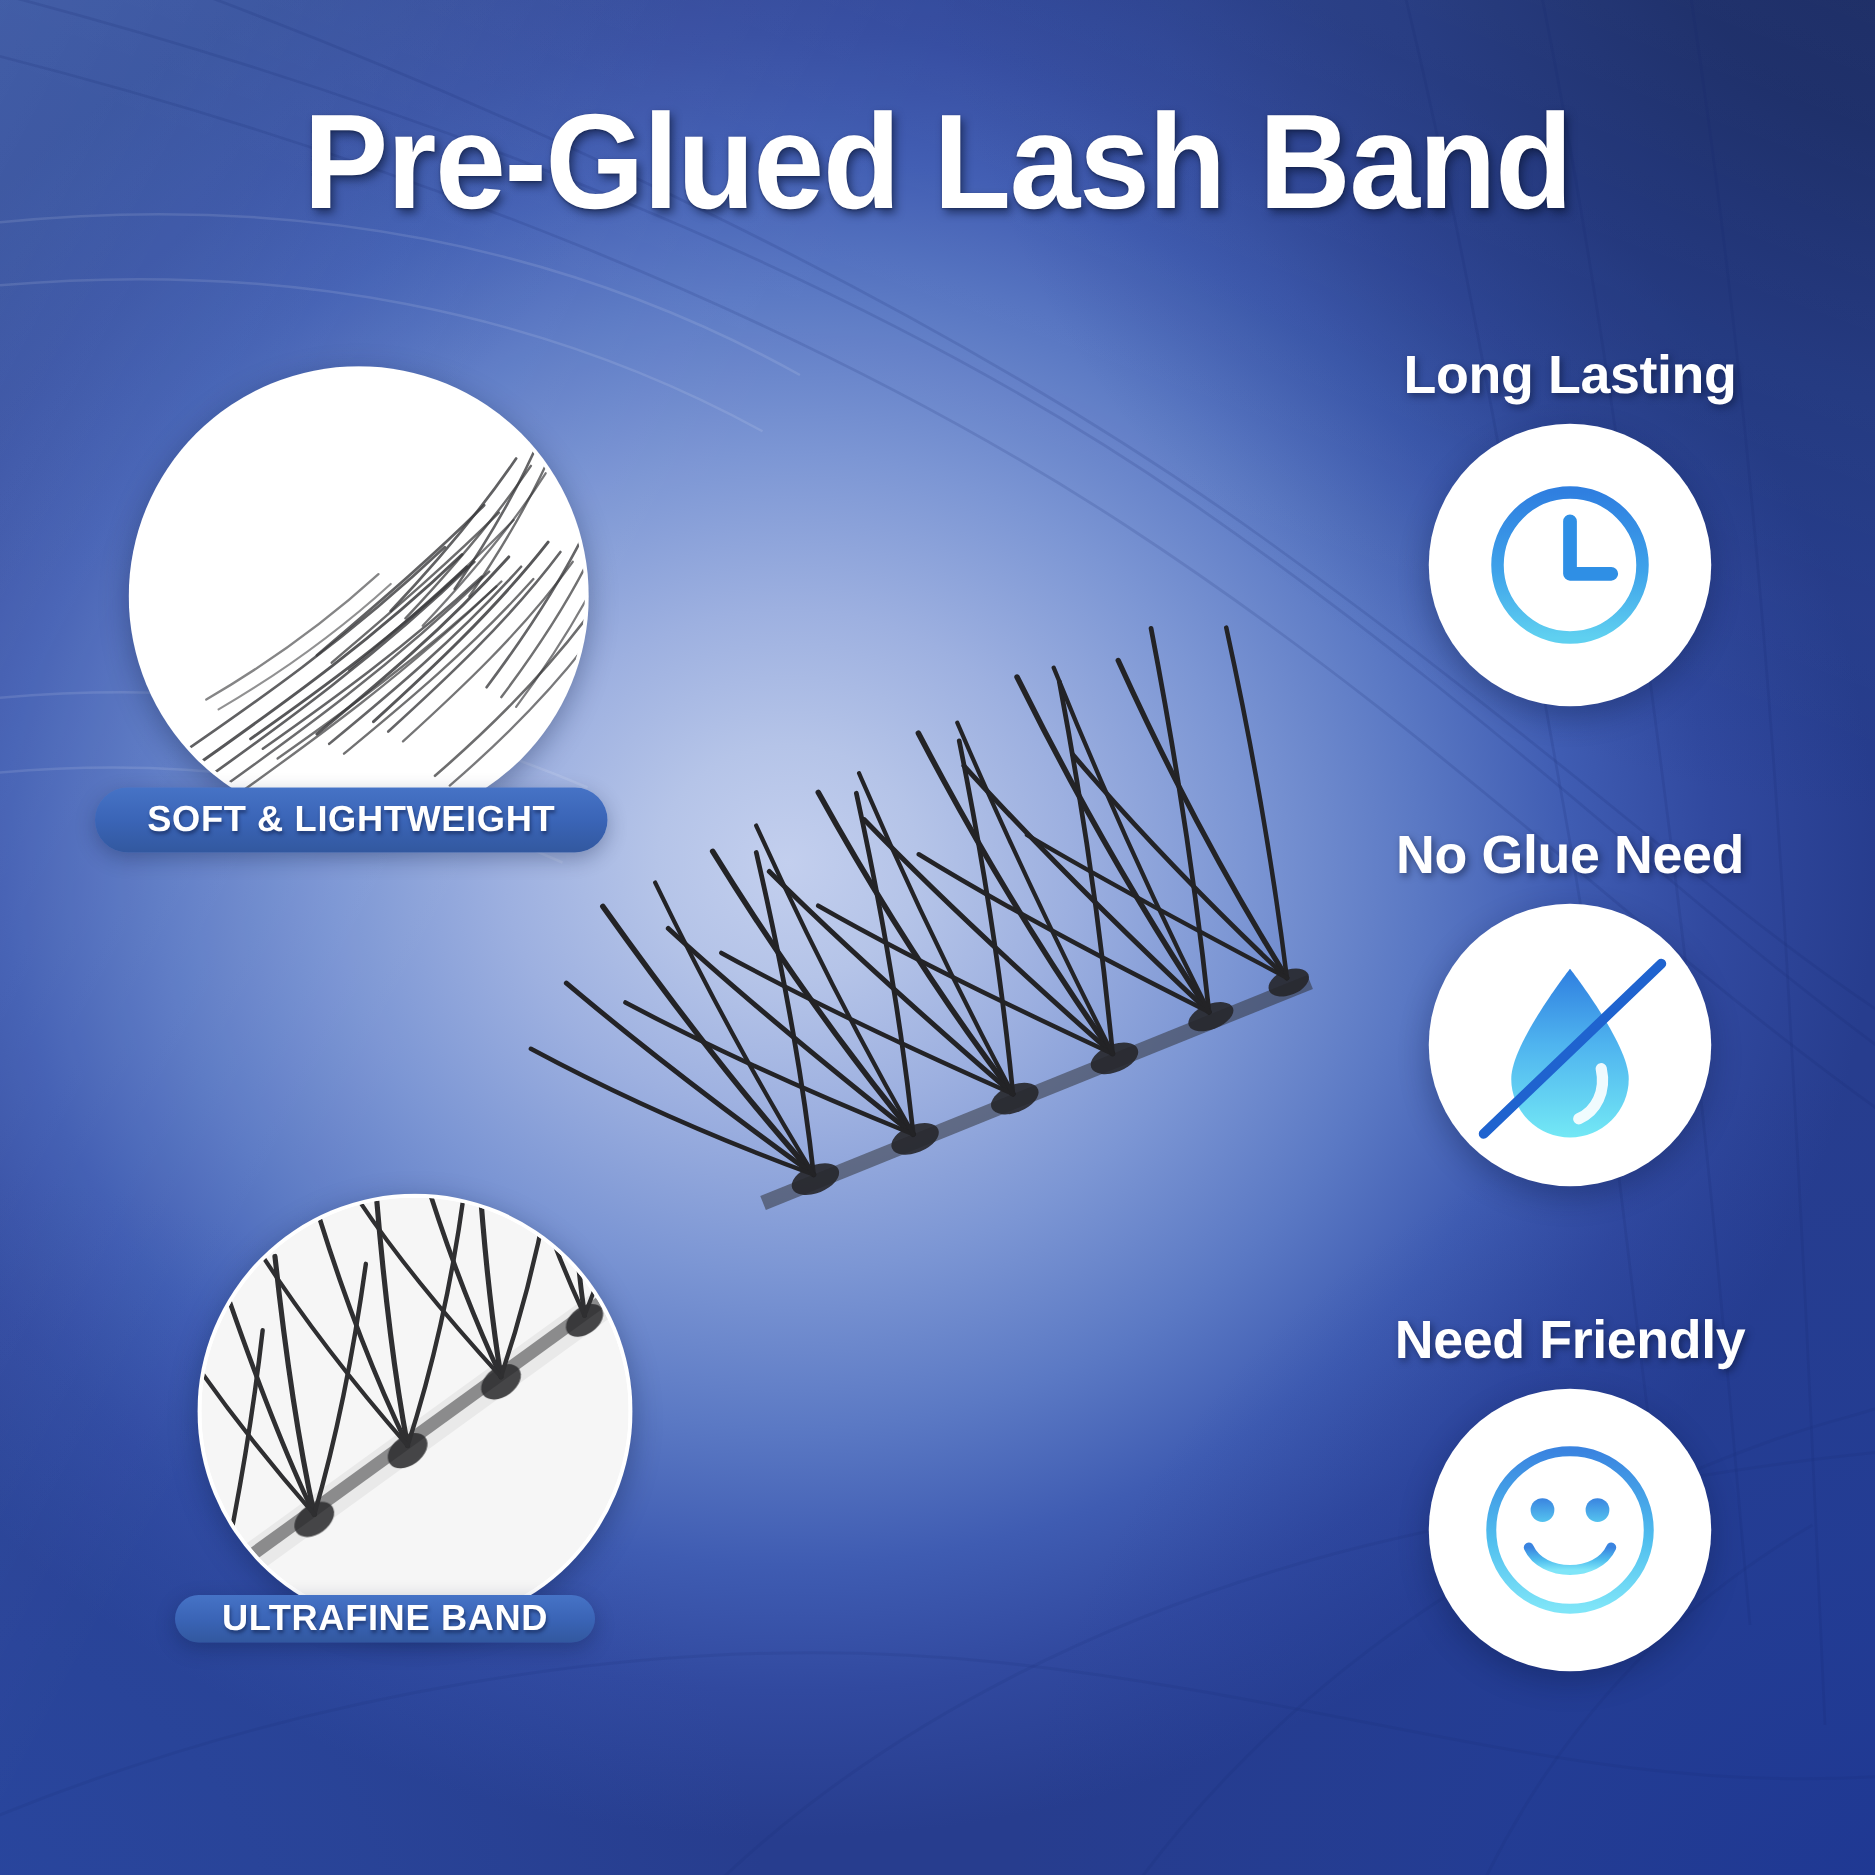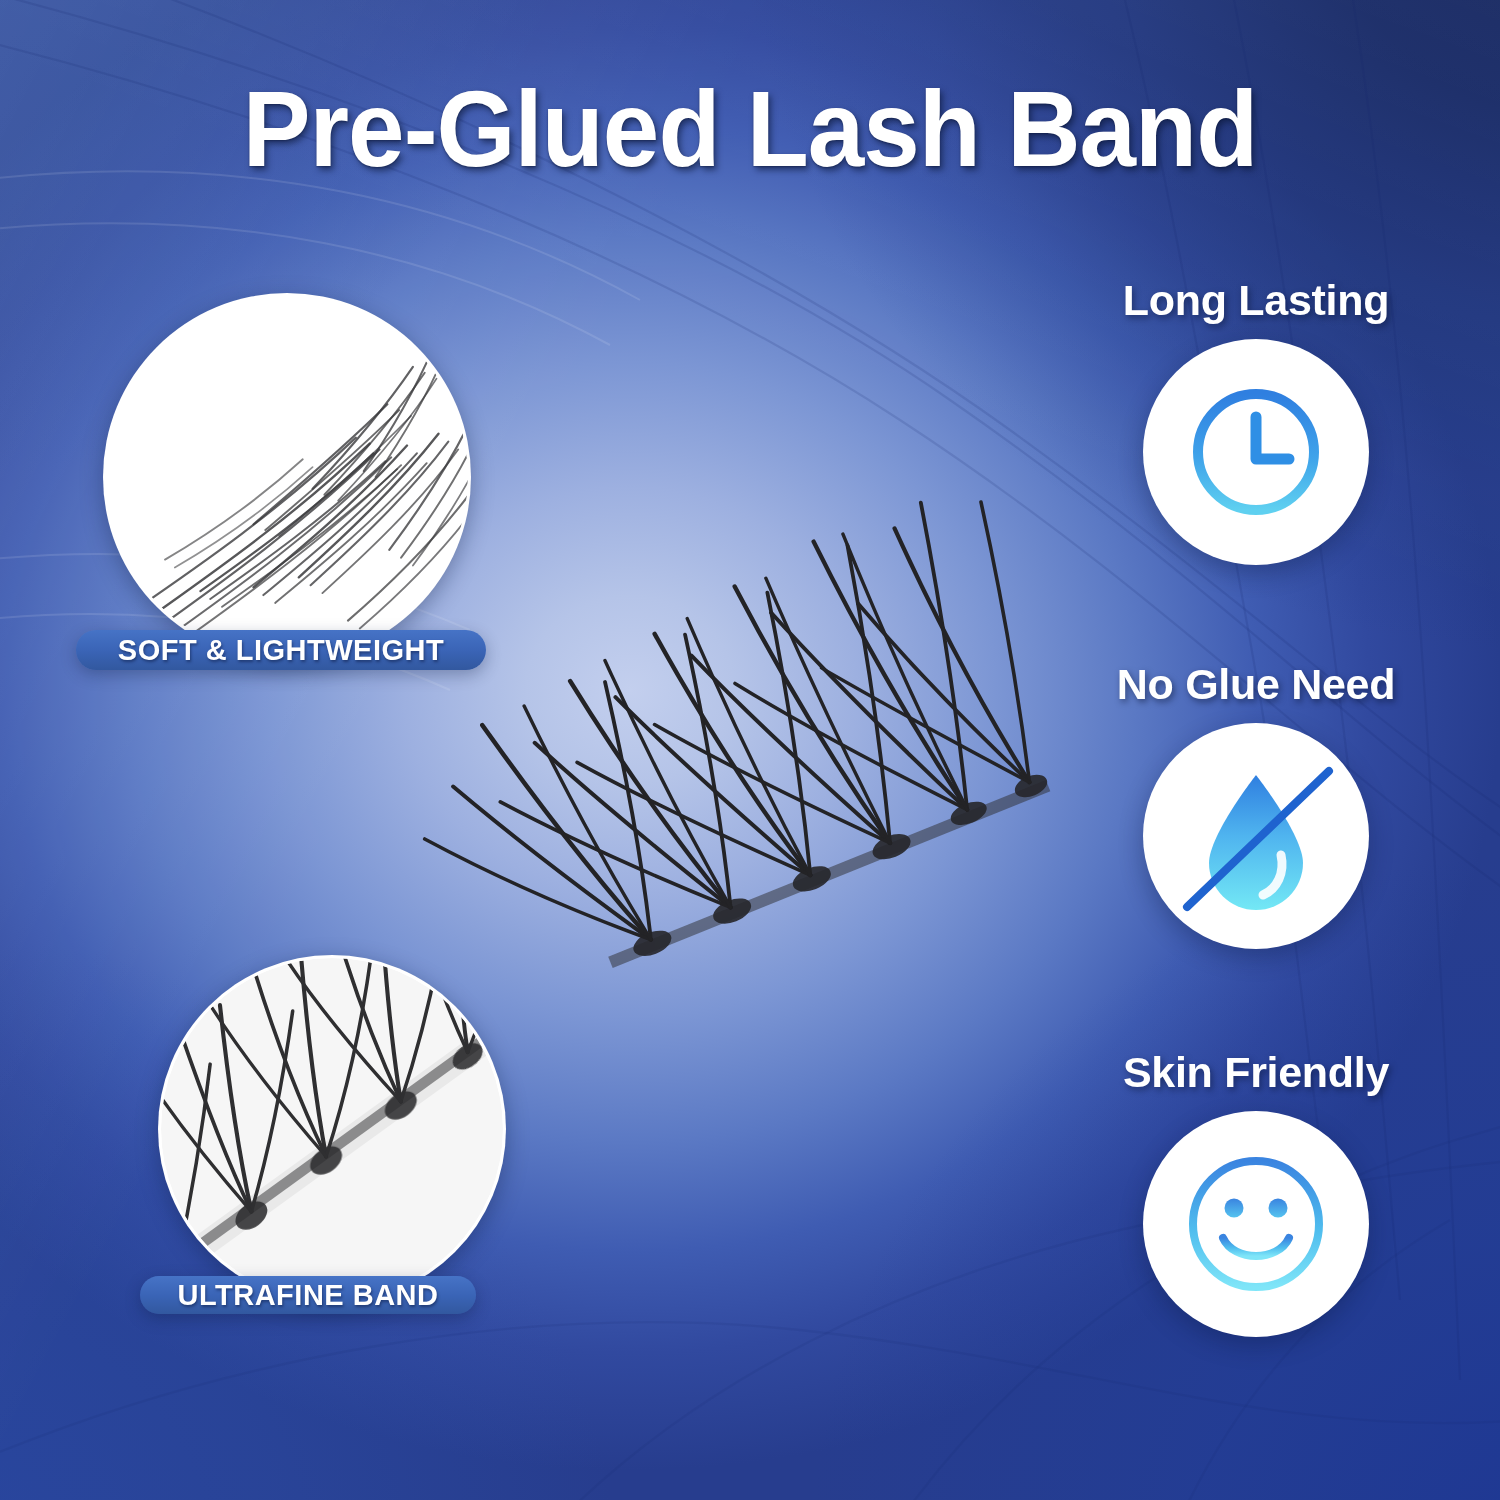--- a/index.html
+++ b/index.html
@@ -86,21 +86,21 @@
     display:flex;align-items:center;justify-content:center;
     border-radius:46px;
     background:linear-gradient(180deg,#4673c6 0%,#3a64b6 52%,#32589f 100%);
     color:#fff;
     font-weight:bold;
     letter-spacing:.5px;
     text-shadow:1px 2px 3px rgba(10,22,60,.5);
     box-shadow:0 5px 16px rgba(10,22,60,.3);
     white-space:nowrap;
   }
-  #pill-soft{left:76px;top:630px;width:410px;height:40px;font-size:29px;}
+  #pill-soft{left:76px;top:630px;width:410px;height:52px;font-size:29px;}
   #pill-band{left:140px;top:1276px;width:336px;height:38px;font-size:29px;}
 
   
   #hero{
     position:absolute;
     left:400px;top:420px;
     width:720px;height:720px;
     pointer-events:none;
   }
   #hero svg{display:block;width:100%;height:100%;}
@@ -377,21 +377,21 @@
             <stop offset="100%" stop-color="#5fd0f0"></stop>
           </linearGradient>
         </defs>
         <circle cx="75" cy="75" r="58" fill="none" stroke="url(#gradClock)" stroke-width="10"></circle>
         <path d="M75 40 L75 82 L108 82" fill="none" stroke="#2f8fe5" stroke-width="11" stroke-linecap="round" stroke-linejoin="round"></path>
       </svg>
     </div>
   </div>
 
   <div class="feature" id="feature-2">
-    <div class="feature-label">Skin Friendly</div>
+    <div class="feature-label">Need Friendly</div>
     <div class="feature-badge">
       <svg width="160" height="160" viewBox="0 0 160 160">
         <defs>
           <linearGradient id="gradSmile" x1="0" y1="0" x2="0" y2="1">
             <stop offset="0%" stop-color="#3a84e0"></stop>
             <stop offset="55%" stop-color="#4fbdee"></stop>
             <stop offset="100%" stop-color="#7fe5f8"></stop>
           </linearGradient>
           <linearGradient id="gradSmileDark" x1="0" y1="0" x2="0" y2="1">
             <stop offset="0%" stop-color="#3a84e0"></stop>

